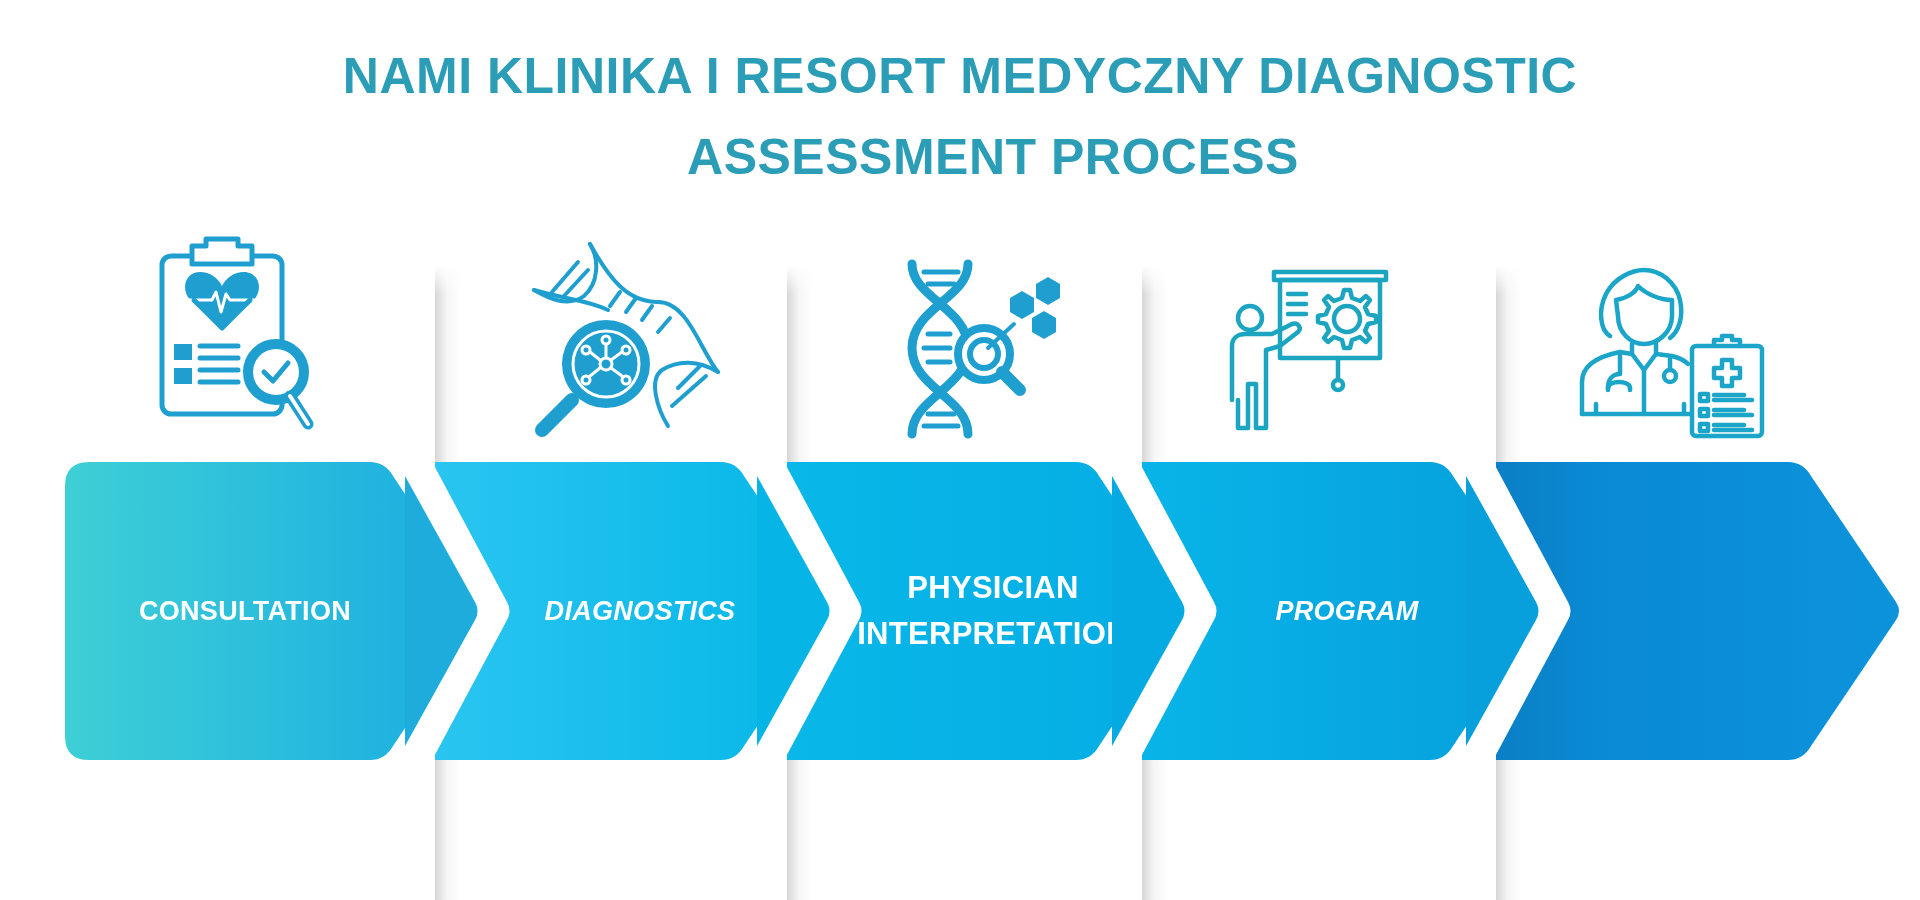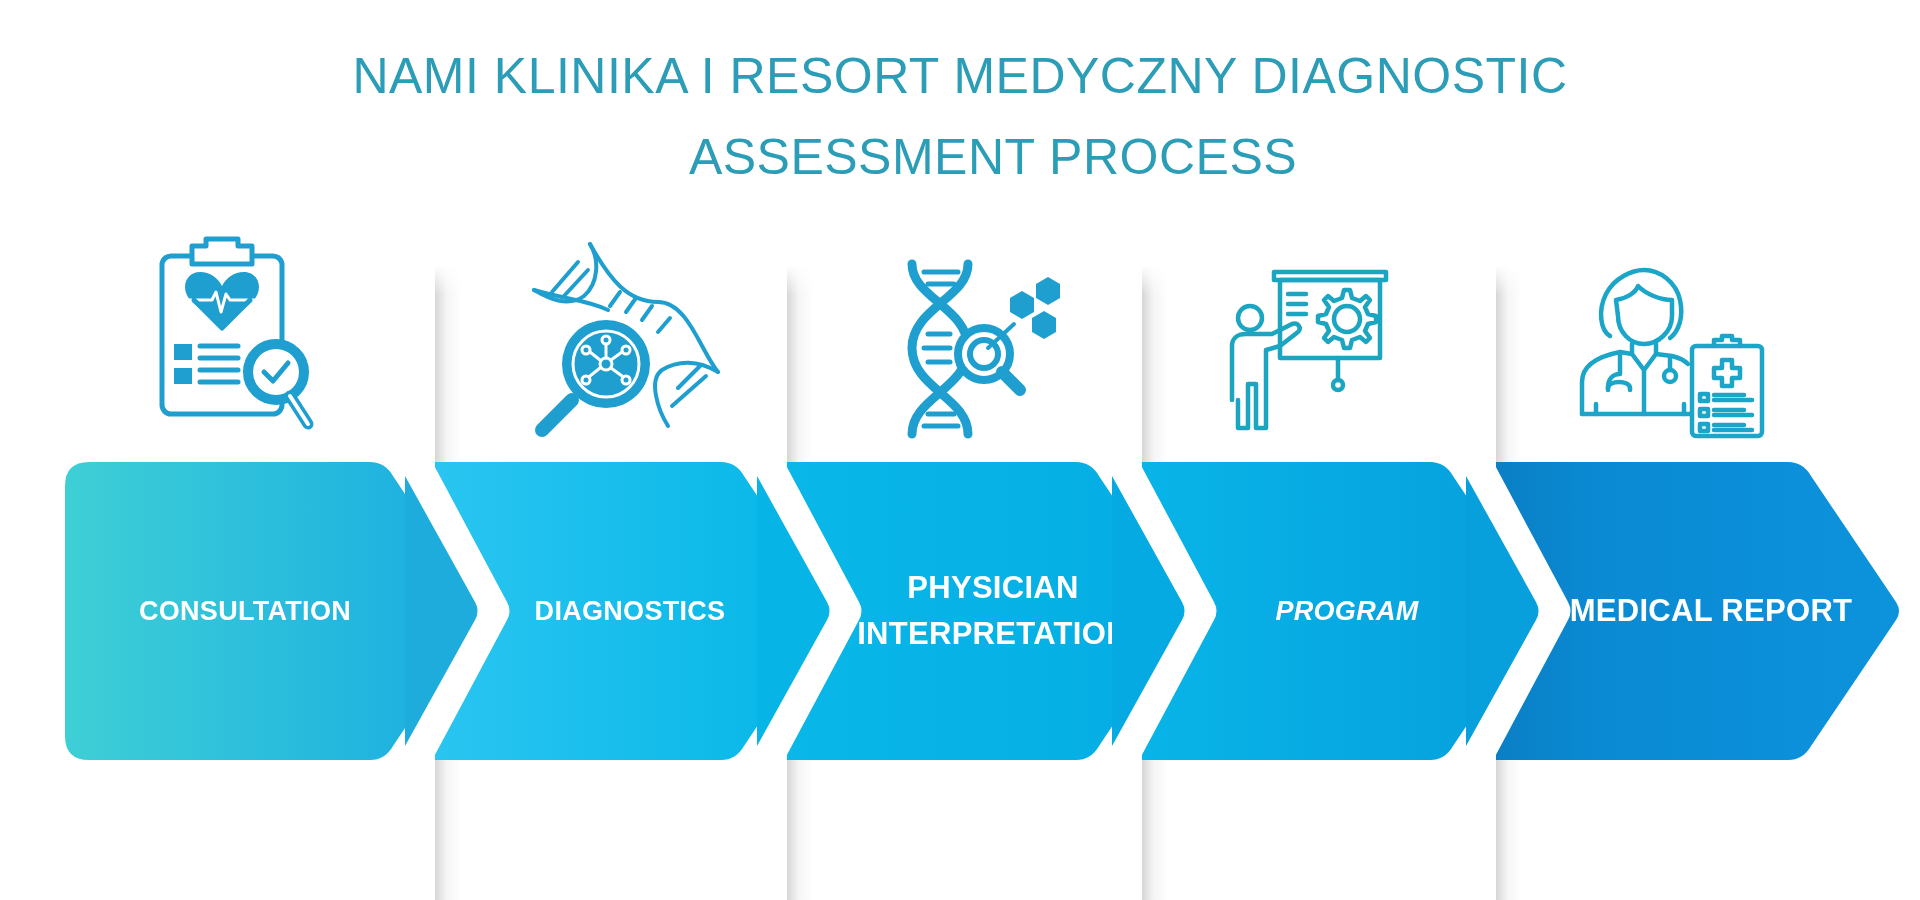--- a/index.html
+++ b/index.html
@@ -1,19 +1,19 @@
 <!DOCTYPE html>
 <html><head>
 <meta charset="utf-8">
 <style>
   html, body { margin:0; padding:0; }
   body { width:1920px; height:900px; background:#ffffff; position:relative; overflow:hidden;
          font-family:"Liberation Sans", "DejaVu Sans", sans-serif; }
   .title { position:absolute; left:0; width:1920px; text-align:center; color:#2b9db6;
-           font-weight:normal; font-size:50px; letter-spacing:0.5px; line-height:60px; }
+           font-weight:bold; font-size:50px; letter-spacing:0.5px; line-height:60px; }
   .title.l1 { top:46px; }
   .title.l2 { top:127px;margin-left:33px; }
   .panel { position:absolute; top:265px; height:635px; background:#ffffff; }
   .panel .shadow { position:absolute; left:0; top:0; width:26px; height:100%;
            background:linear-gradient(to right, rgba(0,0,0,0.16), rgba(0,0,0,0.04) 45%, rgba(0,0,0,0)); }
   .panel .topfade { position:absolute; left:0; top:0; width:40px; height:30px;
            background:linear-gradient(to bottom, #ffffff, rgba(255,255,255,0)); }
   .arrow { position:absolute; top:462px; height:298px; }
   .arrow svg { position:absolute; left:0; top:0; overflow:visible; }
   .arrow .label { position:absolute; top:0; height:298px; display:flex; align-items:center; justify-content:center;
@@ -187,21 +187,21 @@
     <defs>
         <linearGradient id="g2" x1="0" x2="1" y1="0" y2="0">
           <stop offset="0" stop-color="#2ac5f1"></stop>
           <stop offset="1" stop-color="#04b6e6"></stop>
         </linearGradient>
       </defs>
     <path d="M0 0 L286 0 Q301 0 309 14 L393 140 Q399 149 393 158 L309 284 Q301 298 286 298 L0 298 Z" fill="url(#g2)"></path>
     <path d="M-20 -6 L-6 -6 L72 140 Q77 149 72 158 L-6 304 L-20 304 Z" fill="#fff"></path>
     <path d="M-30 14 L40 140 Q45 149 40 158 L-30 284" fill="#1dacdc"></path>
   </svg>
-  <div class="label" style="left:60px;width:270px;">DIAGNOSTICS</div>
+  <div class="label" style="left:70px;width:270px;font-style:italic;">DIAGNOSTICS</div>
 </div>
 
 <div class="arrow" style="left:787px;width:415px;">
   <svg width="415" height="298" viewBox="0 0 415 298">
     <defs>
         <linearGradient id="g3" x1="0" x2="1" y1="0" y2="0">
           <stop offset="0" stop-color="#09b7e8"></stop>
           <stop offset="1" stop-color="#04ade4"></stop>
         </linearGradient>
       </defs>
@@ -236,14 +236,13 @@
         <linearGradient id="g5" x1="0" x2="1" y1="0" y2="0">
           <stop offset="0" stop-color="#0a7fc5"></stop>
           <stop offset="0.25" stop-color="#0a8ad3"></stop>
           <stop offset="1" stop-color="#0c93dc"></stop>
         </linearGradient>
       </defs>
     <path d="M0 0 L292 0 Q307 0 315 14 L400 140 Q406 149 400 158 L315 284 Q307 298 292 298 L0 298 Z" fill="url(#g5)"></path>
     <path d="M-20 -6 L-6 -6 L72 140 Q77 149 72 158 L-6 304 L-20 304 Z" fill="#fff"></path>
     <path d="M-30 14 L40 140 Q45 149 40 158 L-30 284" fill="#079fdc"></path>
   </svg>
-  <div class="label small" style="left:70px;width:290px;">MEDICAL REPORT</div>
 </div>
 
 </body></html>

